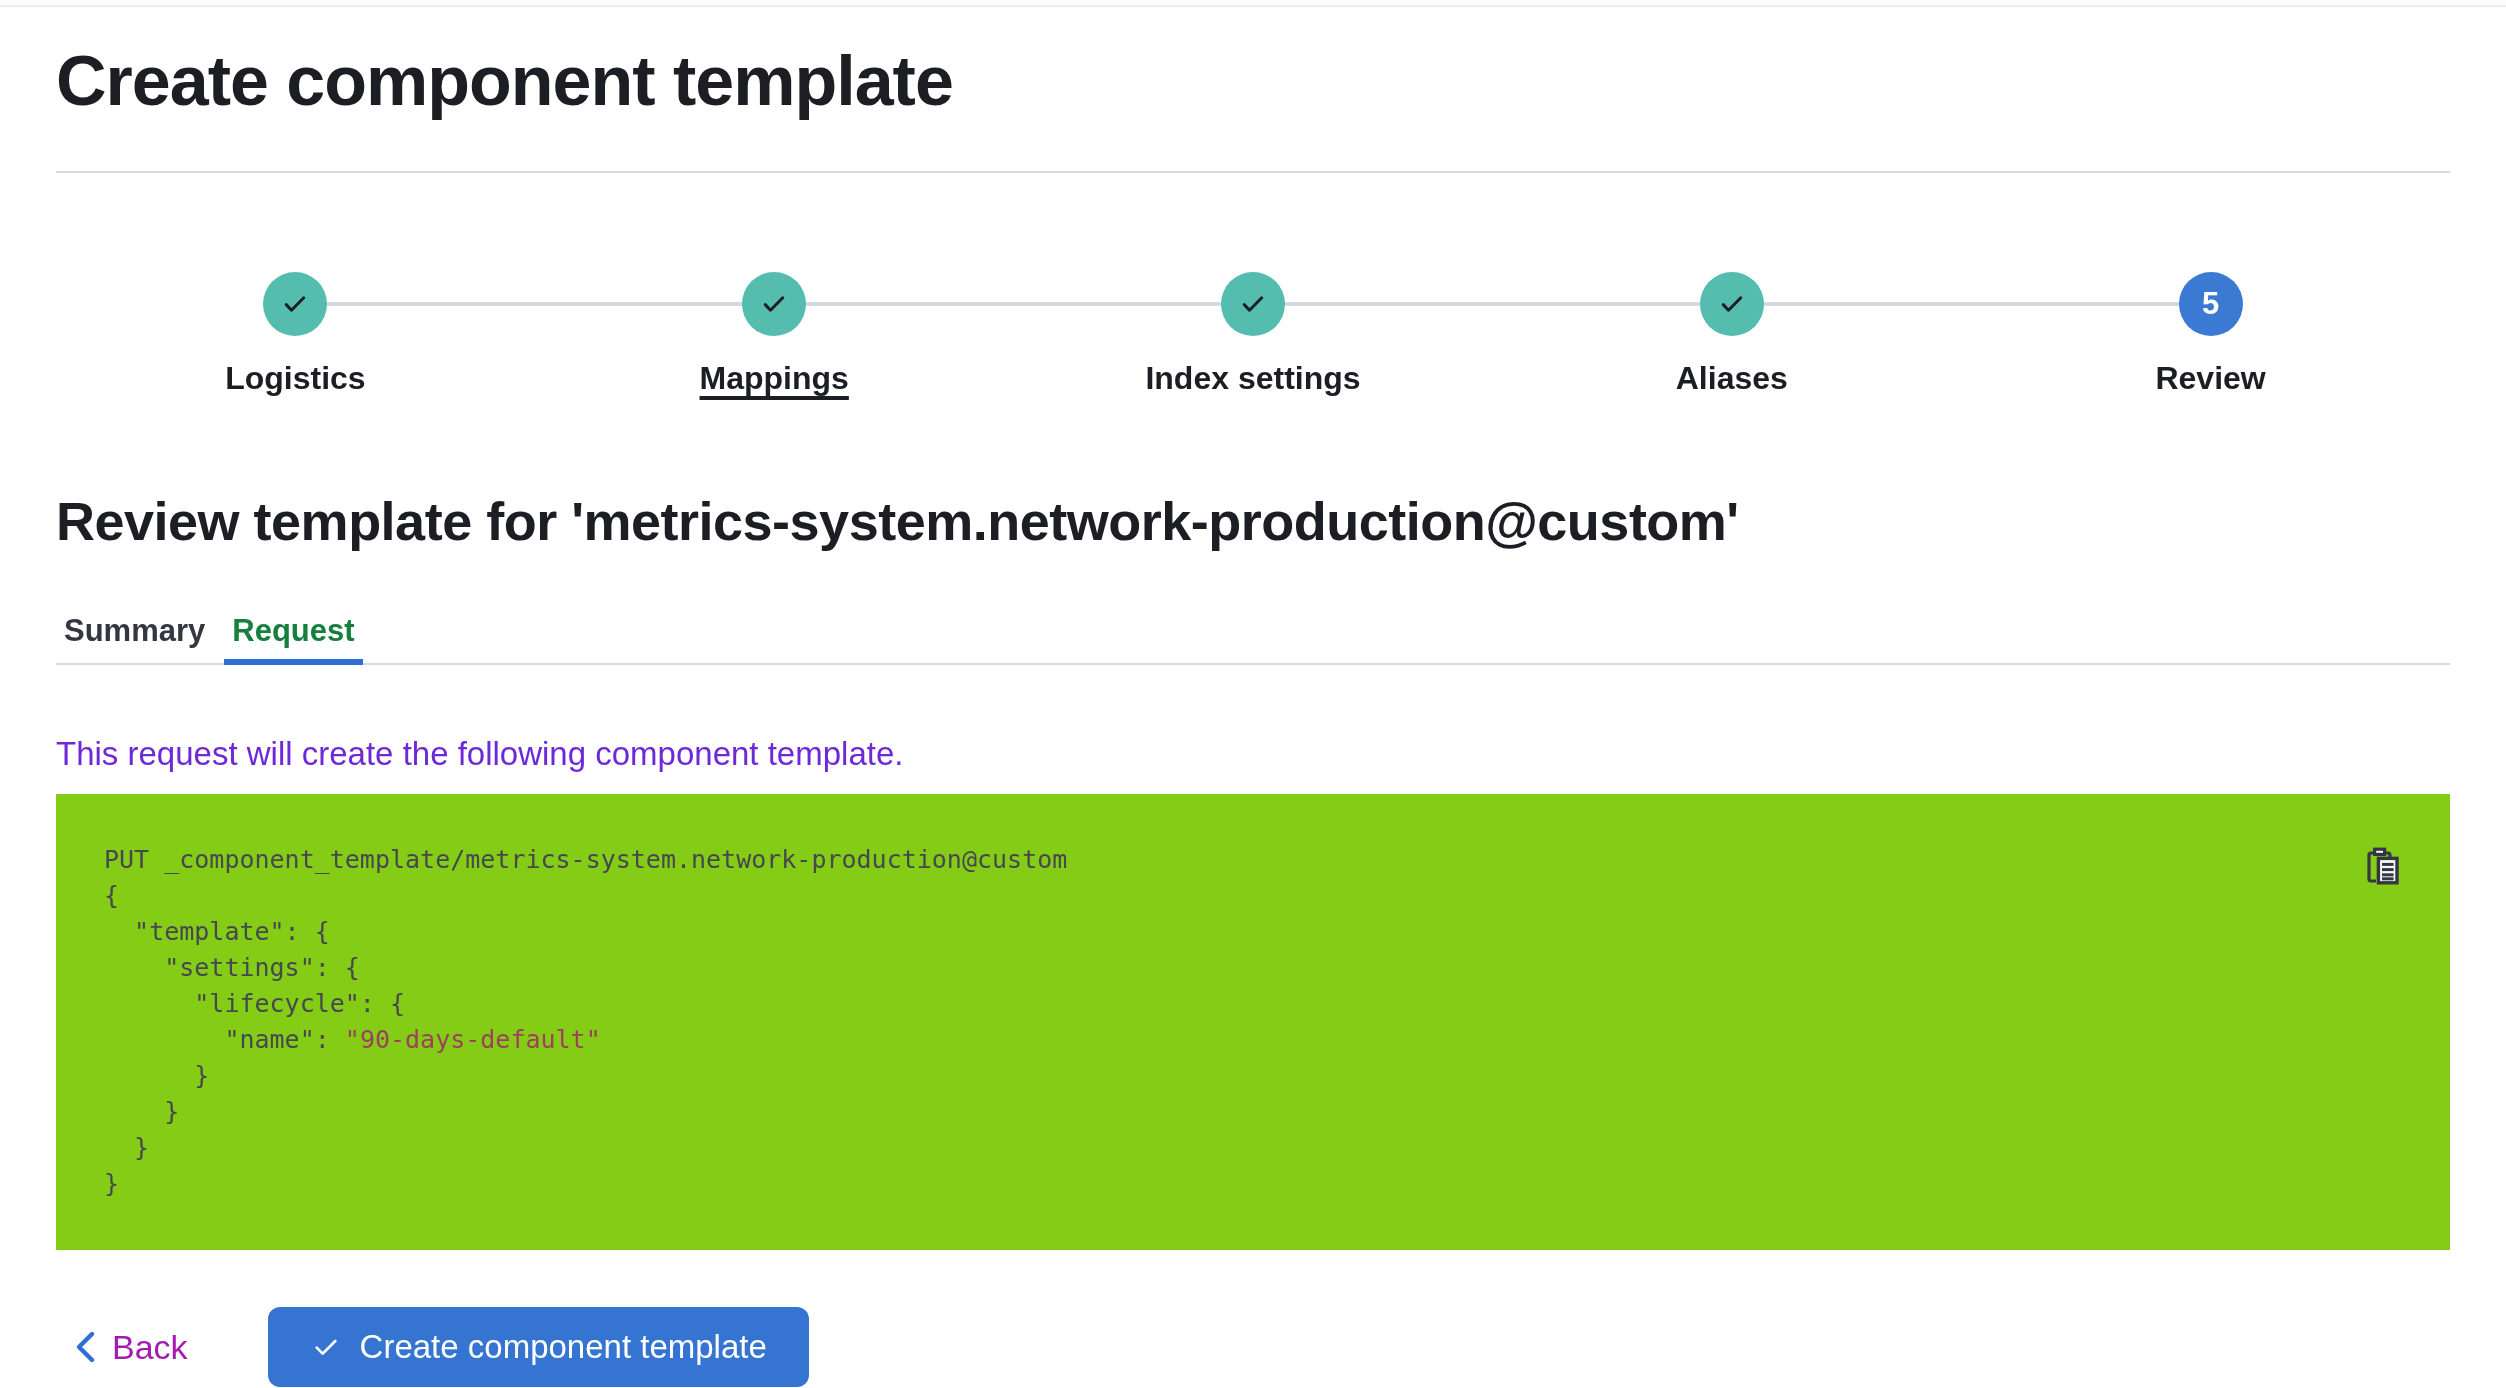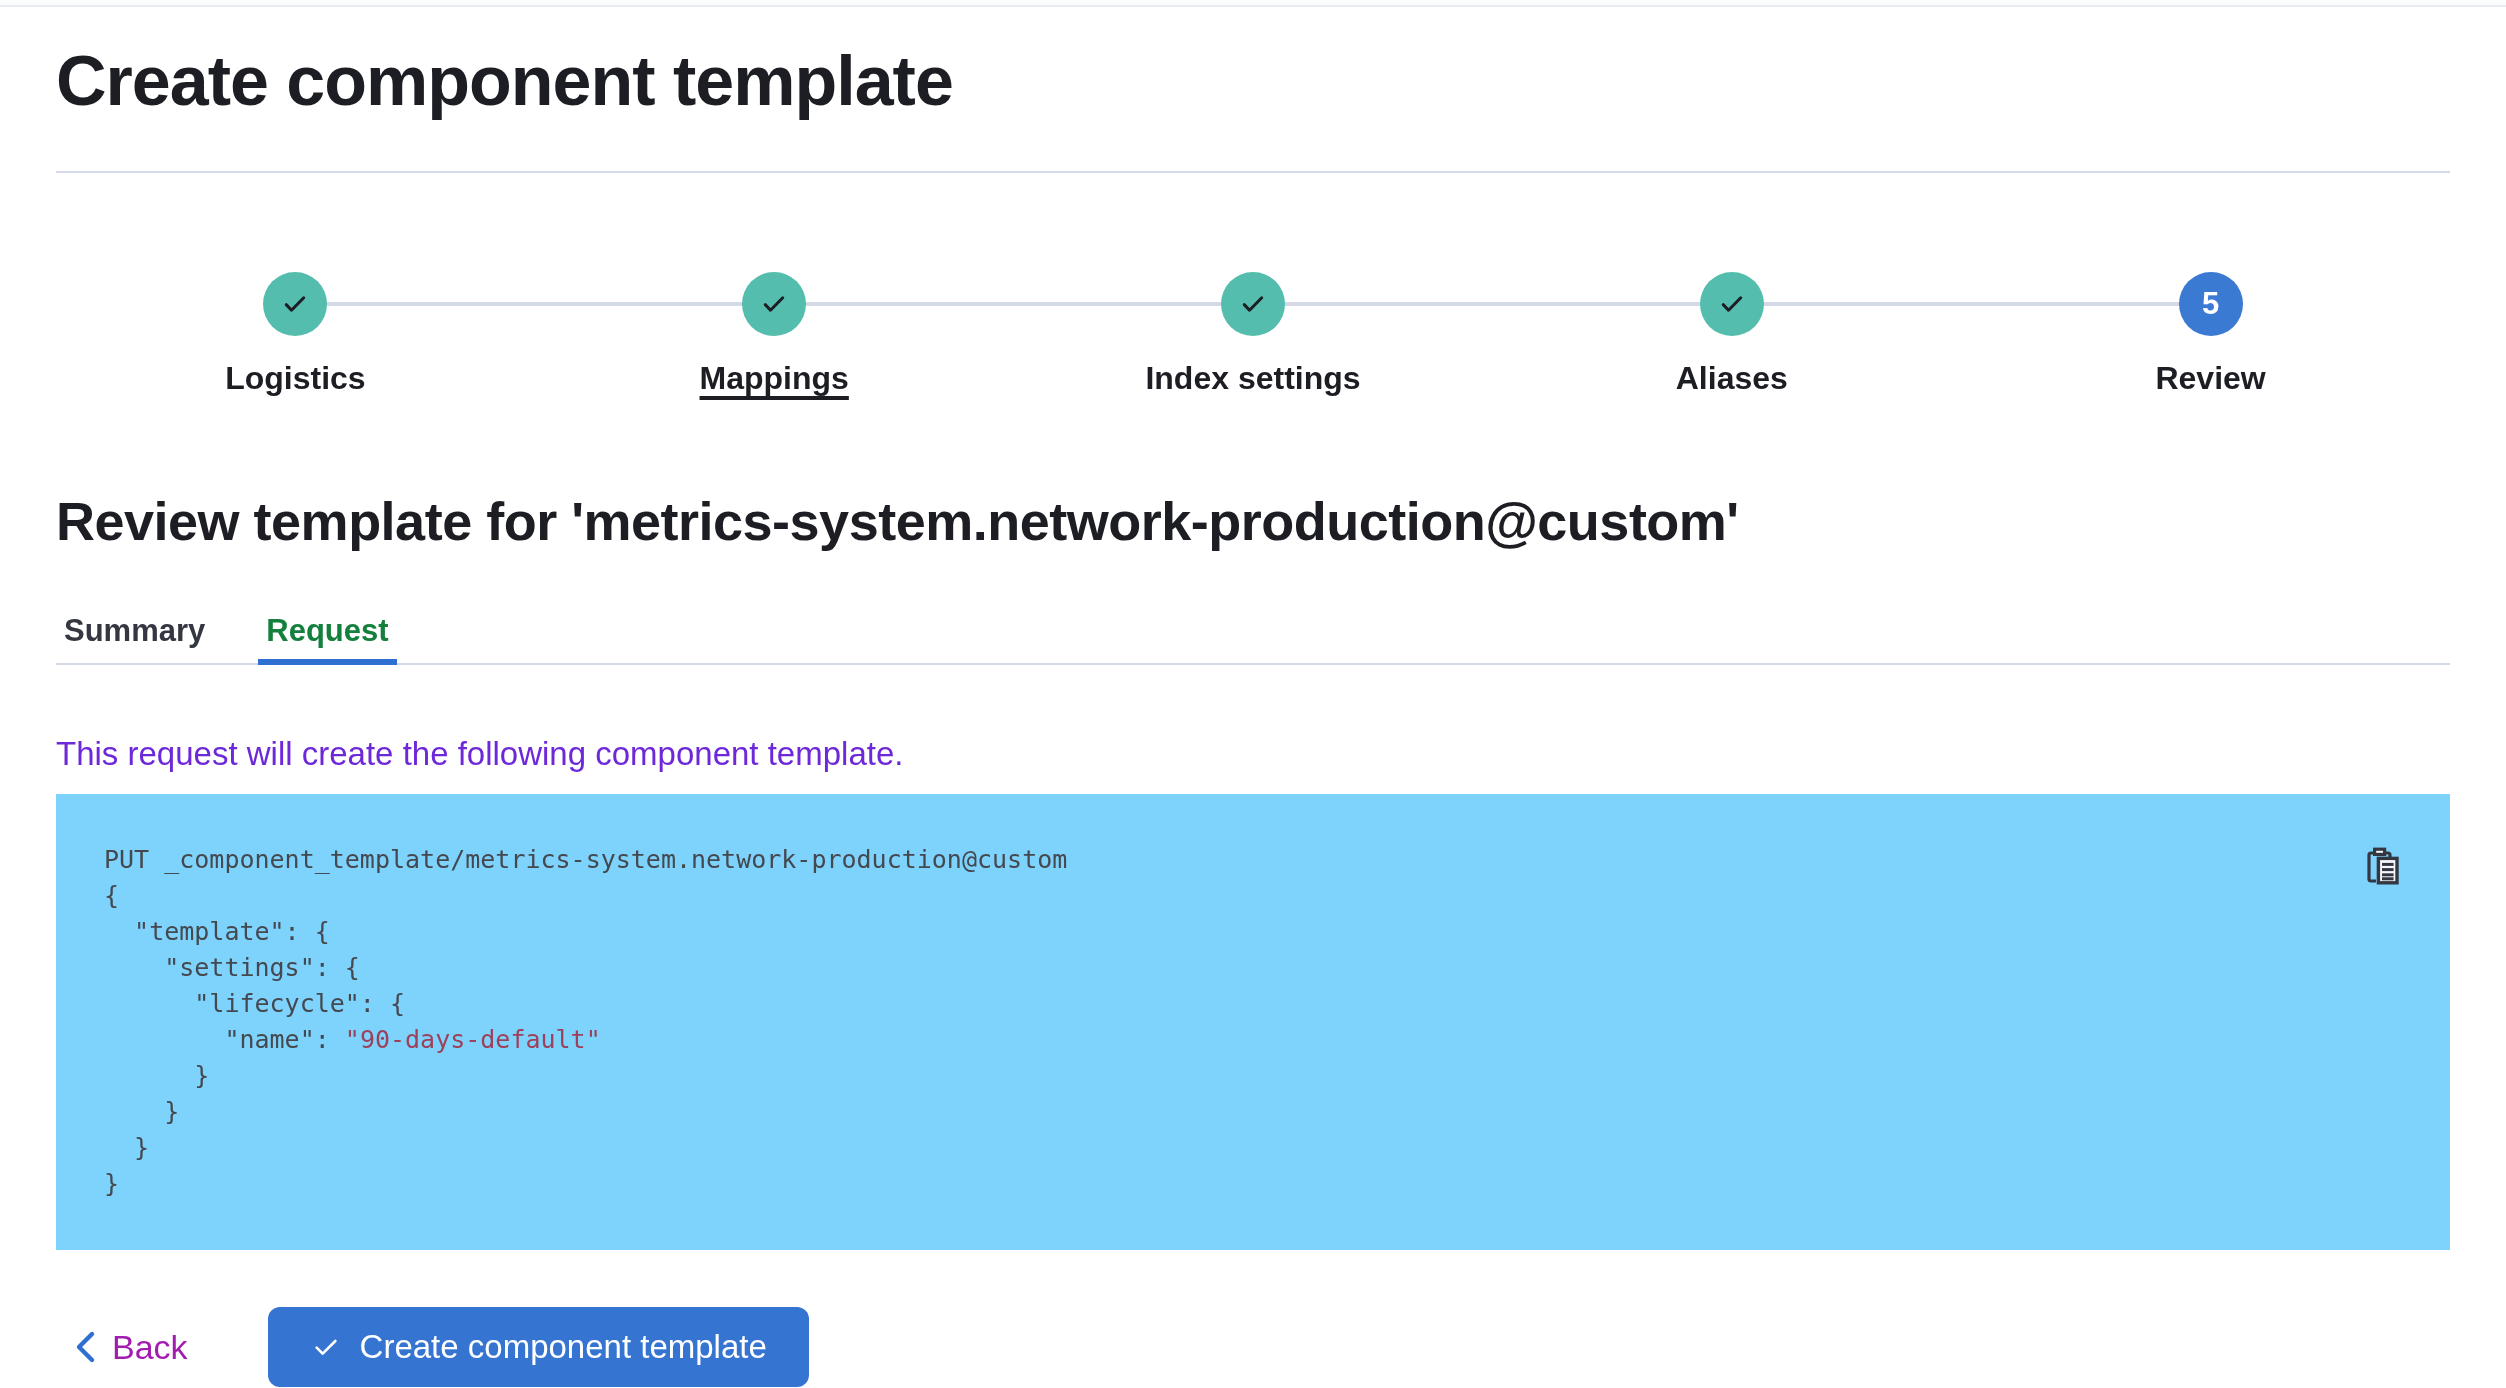--- a/index.html
+++ b/index.html
@@ -90,21 +90,20 @@
     line-height: 64px;
     font-weight: 700;
     letter-spacing: -0.5px;
     color: #1d1e24;
   }
 
   
   .tabs {
     margin-top: 58px;
     display: flex;
-    gap: 34px;
     border-bottom: 2px solid #d3dae6;
   }
   .tab {
     background: none;
     border: none;
     padding: 0 8px 12px 8px;
     font-family: "Liberation Sans", sans-serif;
     font-size: 31px;
     line-height: 40px;
     font-weight: 700;
@@ -128,21 +127,21 @@
     margin-top: 67px;
     font-size: 33px;
     line-height: 44px;
     color: #6d28d9;
   }
 
   
   .code-block {
     position: relative;
     margin-top: 18px;
-    background: #7dd3fc;
+    background: #84cc16;
     padding: 48px;
   }
   .code-line {
     font-family: "DejaVu Sans Mono", "Liberation Mono", monospace;
     font-size: 25px;
     line-height: 36px;
     white-space: pre;
     color: #45484f;
   }
   .code-string { color: #9d405c; }

